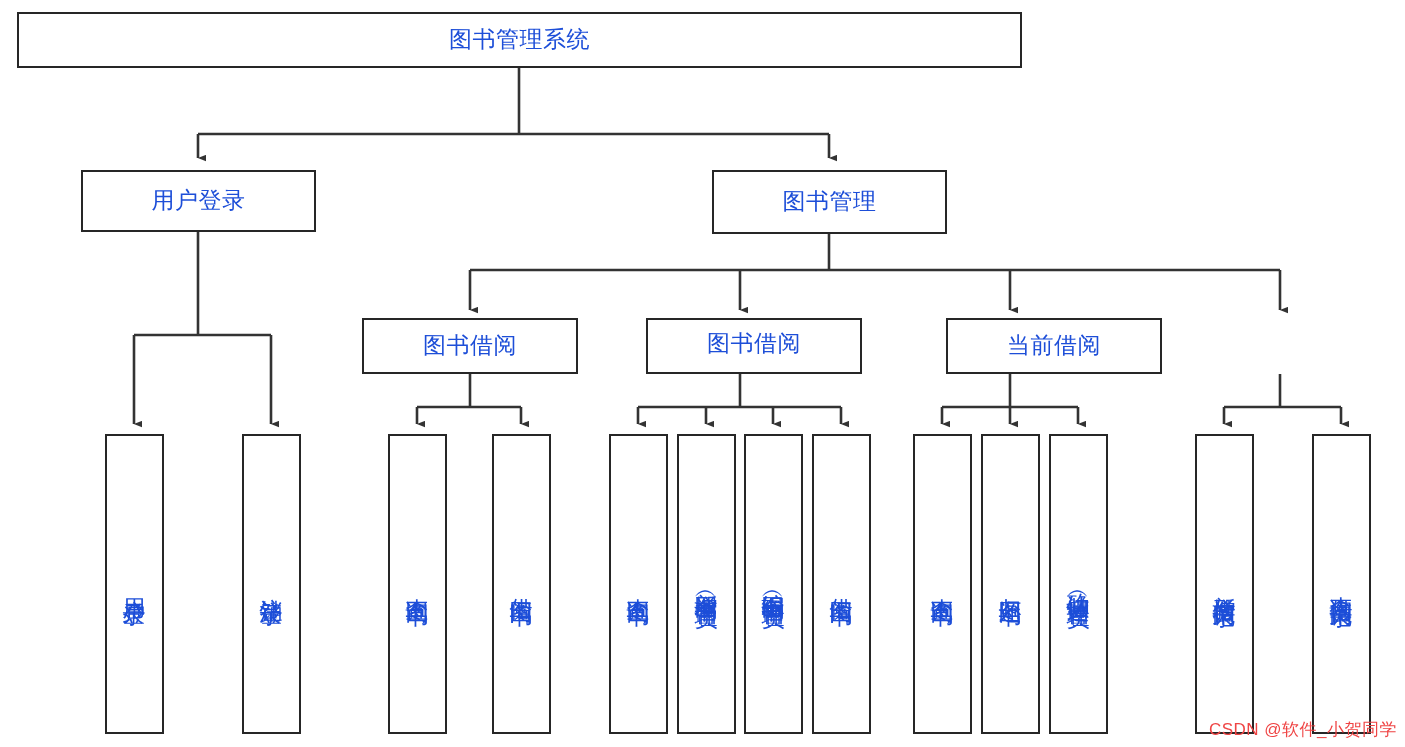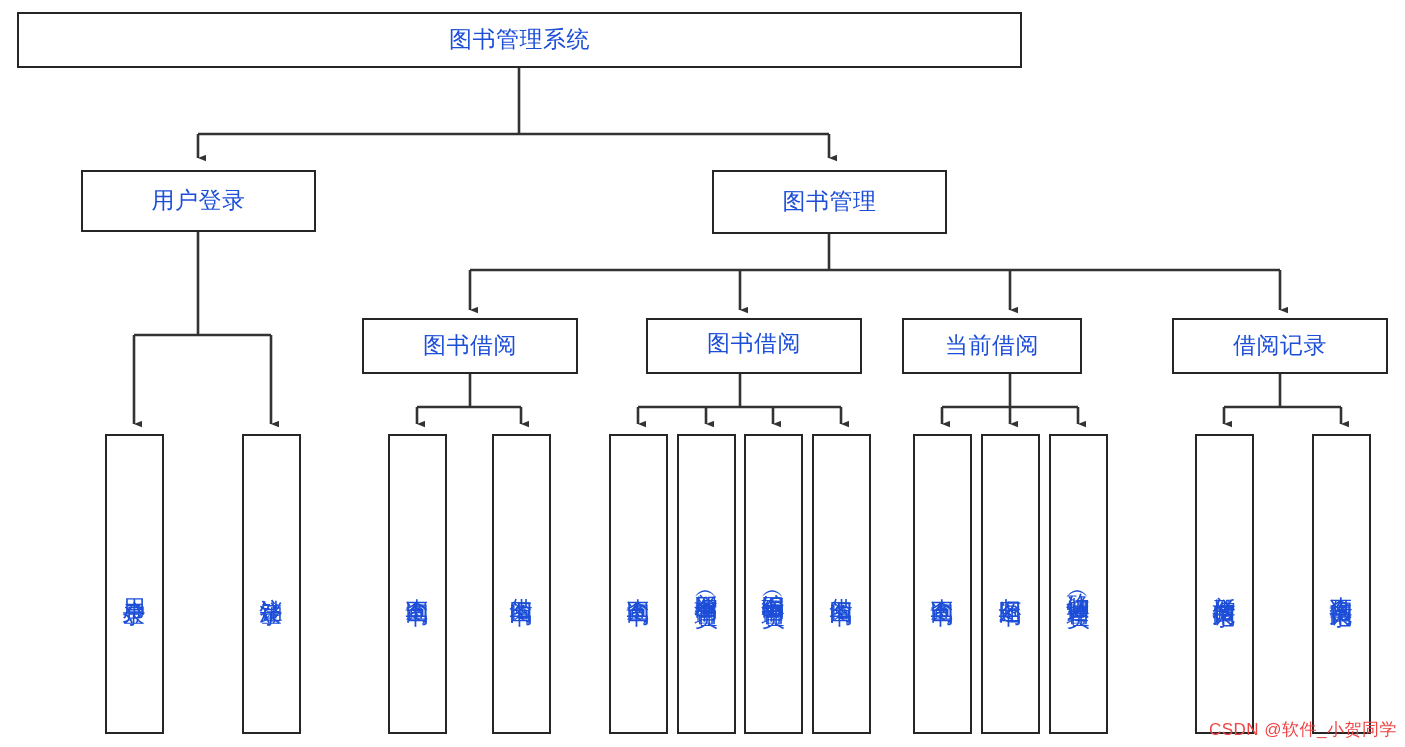--- a/index.html
+++ b/index.html
@@ -131,25 +131,22 @@
   <div class="node horiz" style="left:712px; top:170px; width:235px; height:64px;align-items:center;">
     <span>图书管理</span>
   </div>
 
   <div class="node horiz" style="left:362px; top:318px; width:216px; height:56px;">
     <span>图书借阅</span>
   </div>
   <div class="node horiz" style="left:646px; top:318px; width:216px; height:56px;font-family:Liberation Mono, monospace;">
     <span>图书借阅</span>
   </div>
-  <div class="node horiz" style="left:902px; top:318px; width:180px; height:56px;">
+  <div class="node horiz" style="left:946px; top:318px; width:216px; height:56px;">
     <span>当前借阅</span>
-  </div>
-  <div class="node horiz" style="left:1172px; top:318px; width:216px; height:56px;">
-    <span>借阅记录</span>
   </div>
 
   <div class="node vert" style="left:105px; top:434px; width:59px; height:300px;">
     <span class="vlabel">用户登录</span>
   </div>
   <div class="node vert" style="left:242px; top:434px; width:59px; height:300px;">
     <span class="vlabel">注销登录</span>
   </div>
 
   <div class="node vert" style="left:388px; top:434px; width:59px; height:300px;">

